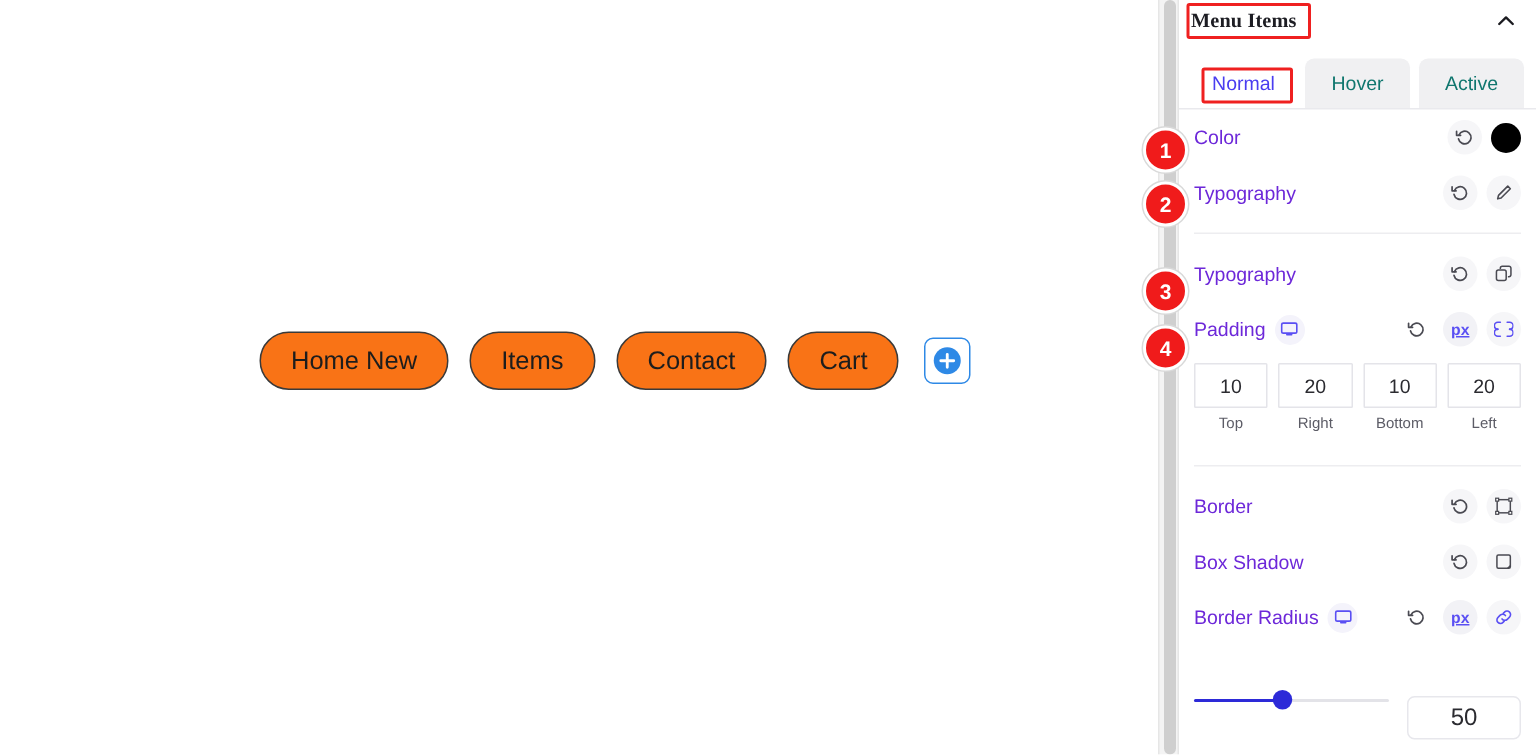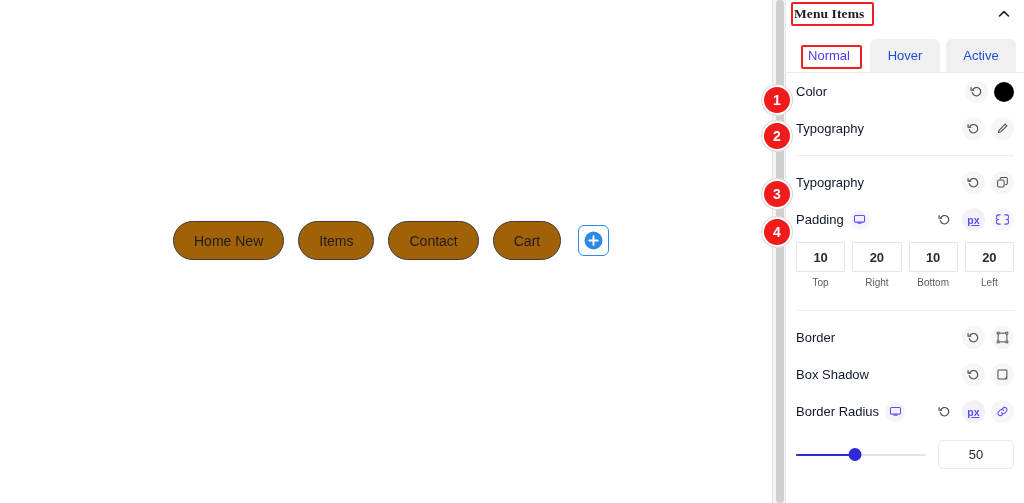--- a/index.html
+++ b/index.html
@@ -21,23 +21,23 @@
     position: absolute;
     left: 173px; top: 221px;
     display: flex; align-items: center; gap: 14px;
   }
   .menu-pill {
     height: 39px;
     padding: 0 20px;
     display: flex; align-items: center; justify-content: center;
     border: 1px solid #3a3a3a;
     border-radius: 50px;
-    background: #a16207;
+    background: #f97316;
     color: #1d1d1d;
-    font-size: 14px;
+    font-size: 17px;
     line-height: 1;
     white-space: nowrap;
   }
   .add-btn {
     width: 31px; height: 31px;
     border: 1px solid #2e89e6;
     border-radius: 6px;
     background: #ffffff;
     display: flex; align-items: center; justify-content: center;
     margin-left: 3px;
@@ -94,41 +94,41 @@
     height: 44px;
     background: #ffffff;
   }
   .tab {
     flex: 1;
     height: 33px;
     border-radius: 6px 6px 0 0;
     display: flex; align-items: center; justify-content: center;
     font-size: 13px;
     background: #f0f0f2;
-    color: #1d4ed8;
+    color: #0f766e;
   }
   .tab.active {
     background: #ffffff;
     color: #4a3df0;
   }
   .tabs-underline {
     height: 1px;
     background: #e9e9ed;
     margin: 0 0 0 0;
   }
 
   
   .row {
     height: 37px;
     display: flex; align-items: center;
     padding: 0 10px 0 10px;
     gap: 6px;
   }
   .row-label {
-    font-size: 13px; color: #0f172a;
+    font-size: 13px; color: #6d28d9;
     white-space: nowrap;
   }
   .spacer { flex: 1 1 auto; }
 
   .icon-btn {
     width: 23px; height: 23px;
     border-radius: 50%;
     background: #f6f6f8;
     display: flex; align-items: center; justify-content: center;
     flex: 0 0 auto;
@@ -161,21 +161,21 @@
   .pad-inputs {
     display: flex; gap: 7px; padding: 4px 10px 0 10px;
   }
   .pad-cell { flex: 1; text-align: center; }
   .pad-box {
     height: 30px;
     border: 1px solid #e4e4e9;
     border-radius: 1px;
     background: #fff;
     display: flex; align-items: center; justify-content: center;
-    font-size: 13px; color: #2b2b30; font-weight: bold;
+    font-size: 13px; color: #2b2b30;
   }
   .pad-name {
     margin-top: 5px;
     font-size: 10px;
     color: #5c5c66;
   }
 
   
   .slider-row {
     display: flex; align-items: center; gap: 12px;
@@ -201,22 +201,23 @@
     background: #2d2ad8;
     top: 1.5px;
     transform: translateX(-50%);
   }
   .num-box {
     width: 76px; height: 29px;
     border: 1px solid #e7e7ec;
     border-radius: 5px;
     background: #fff;
     display: flex; align-items: center; justify-content: center;
-    font-size: 13px; color: #2b2b30;
+    font-size: 16px; color: #2b2b30;
     flex: 0 0 auto;
+    margin-top: 24px;
   }
 
   
   .anno-box {
     position: absolute;
     border: 2px solid #ef2020;
     border-radius: 2px;
     pointer-events: none;
   }
   .badge {

